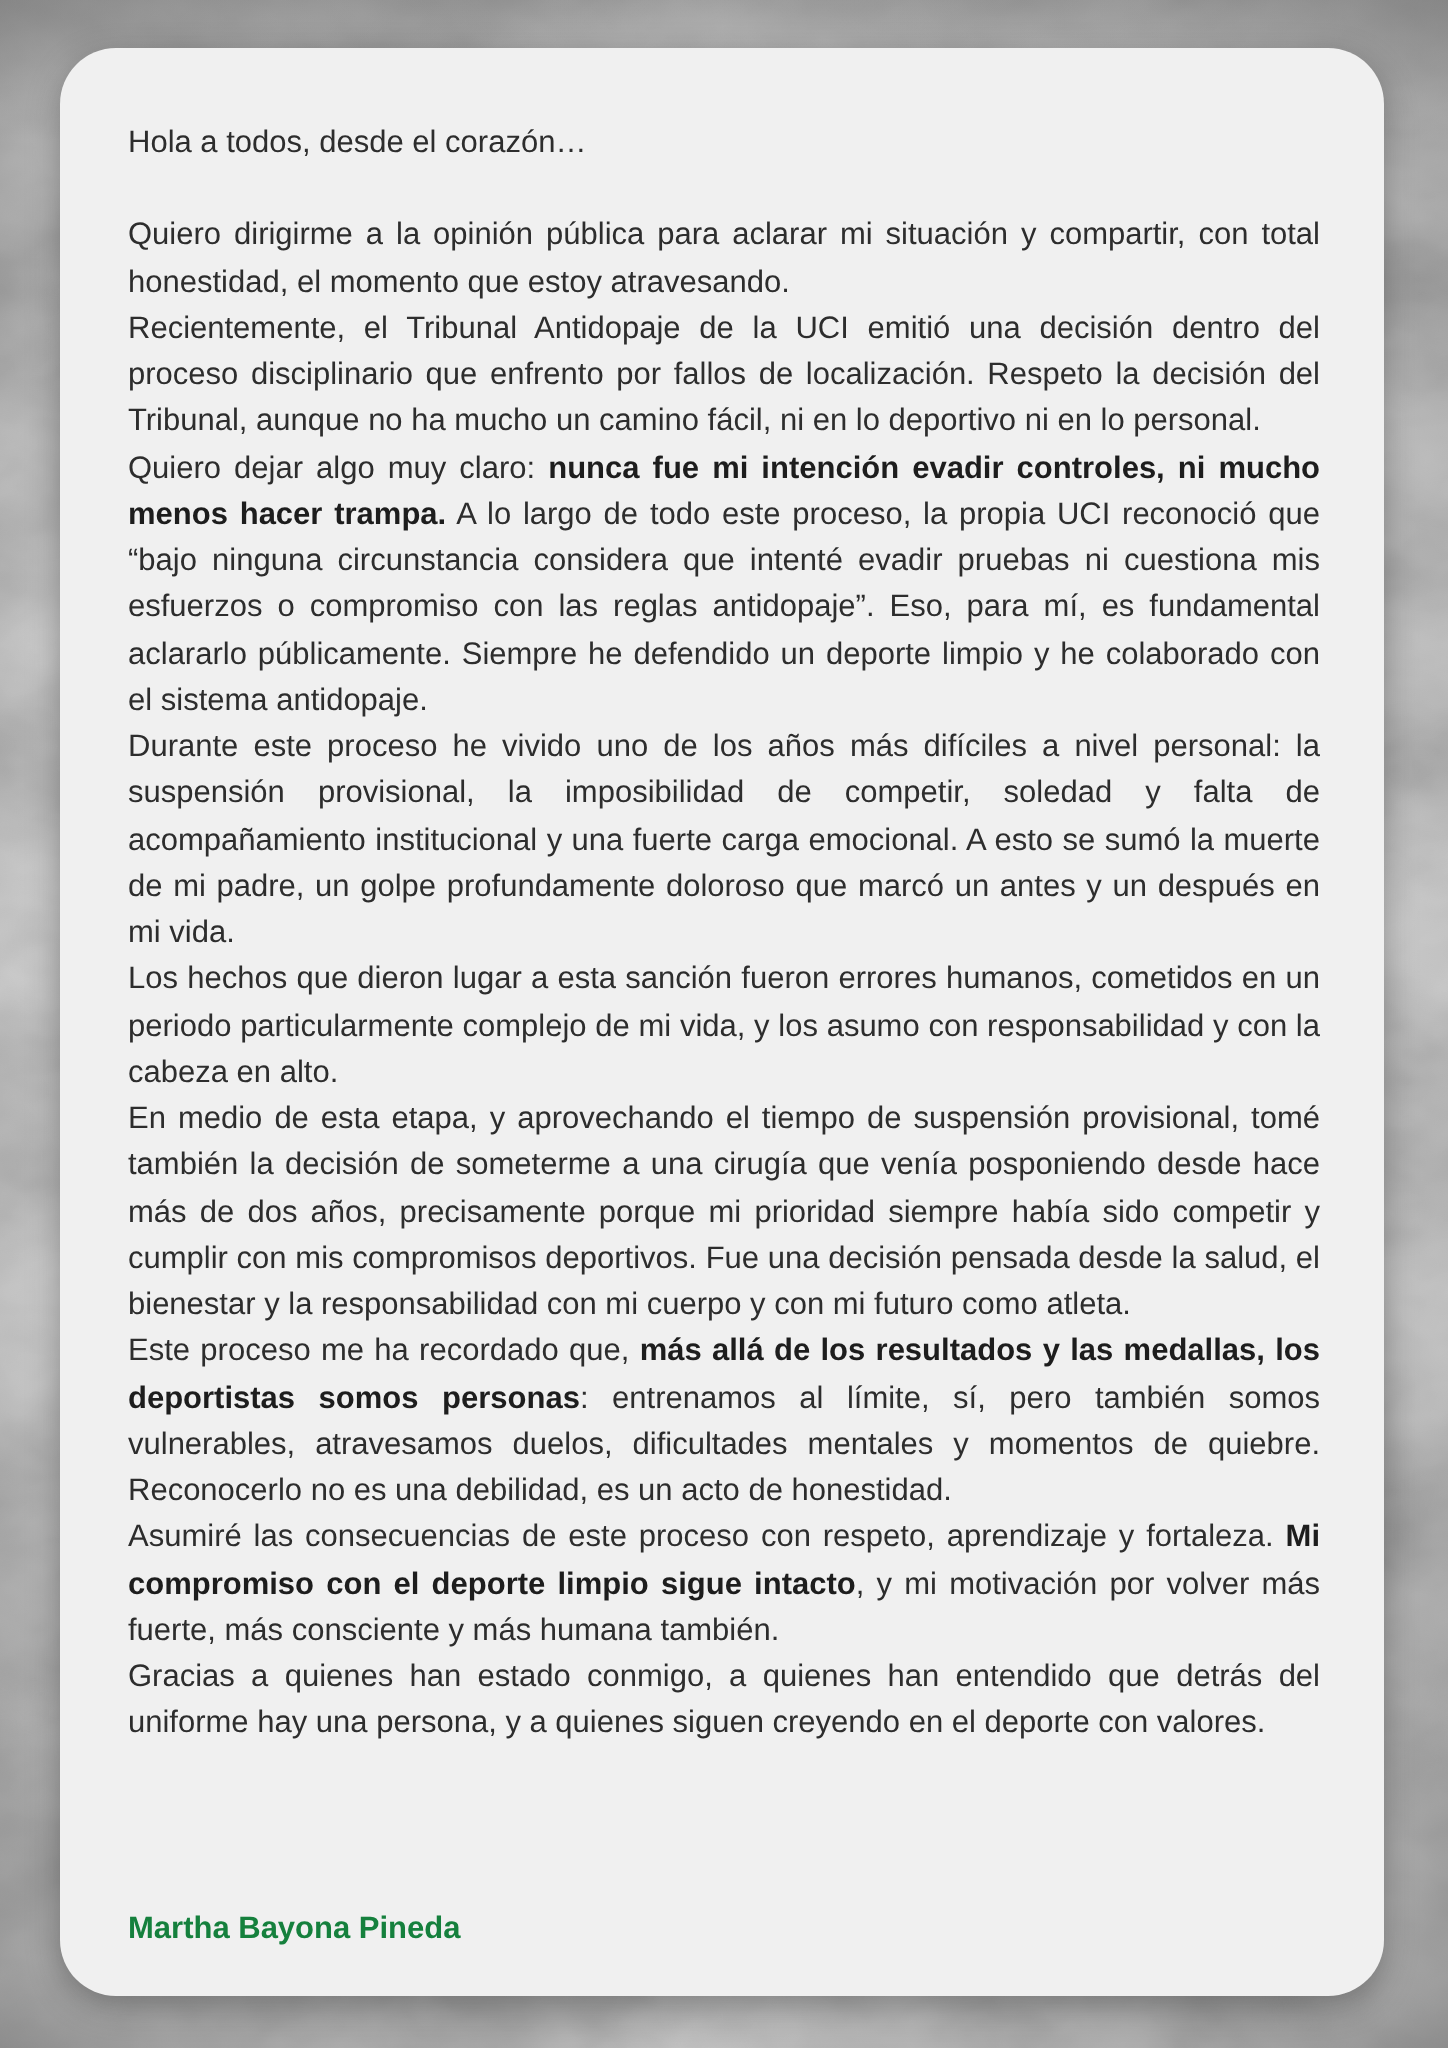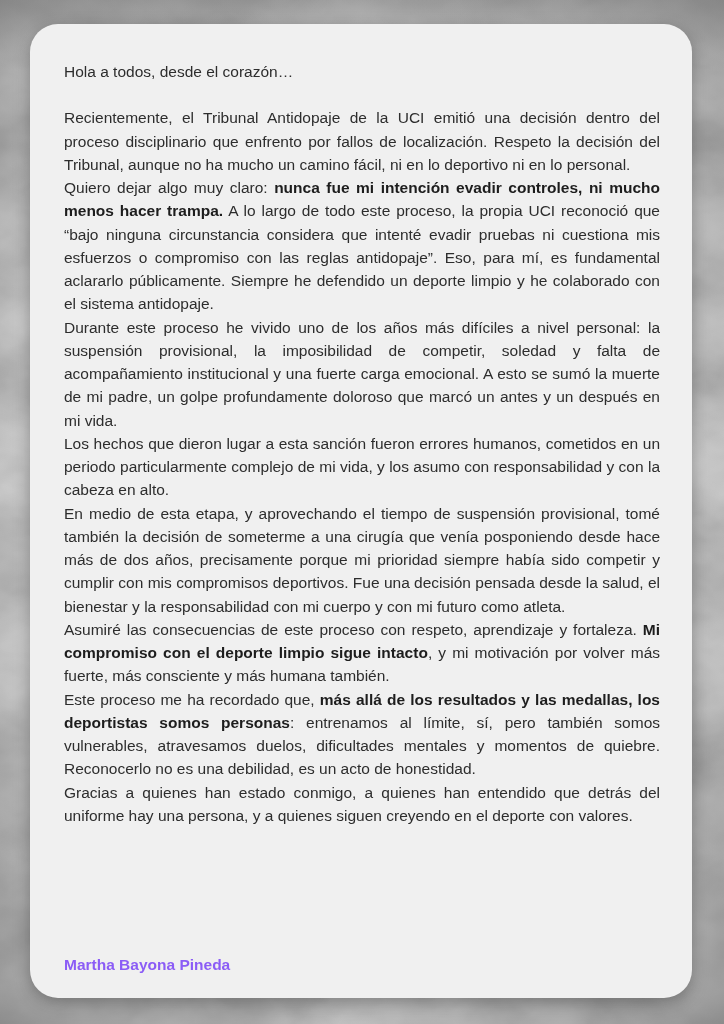--- a/index.html
+++ b/index.html
@@ -58,21 +58,21 @@
     text-align: justify;
     text-justify: inter-word;
   }
   .para .bold {
     font-weight: bold;
     color: #1d1d1d;
   }
   .signature {
     flex: 0 0 auto;
     font-weight: bold;
-    color: #8b5cf6;
+    color: #15803d;
     text-align: left;
     margin-top: 14px;
   }
 </style>
 </head>
 <body>
 
 <div class="stage">
 
   <svg class="bg-svg" width="724" height="1024" viewBox="0 0 724 1024" xmlns="http://www.w3.org/2000/svg">
@@ -97,26 +97,27 @@
     <rect width="724" height="1024" fill="#a6a6a6"></rect>
     <rect width="724" height="1024" filter="url(#smoke)" opacity="0.55"></rect>
     <rect width="724" height="70" fill="url(#topShade)"></rect>
     <rect width="724" height="1024" fill="url(#vign)"></rect>
   </svg>
 
   <div class="card">
     <div class="letter">
       <p class="greeting">Hola a todos, desde el corazón…</p>
       <div class="letter-body">
+          <p class="para"><span class="">Quiero dirigirme a la opinión pública para aclarar mi situación y compartir, con total honestidad, el momento que estoy atravesando.</span></p>
           <p class="para"><span class="">Recientemente, el Tribunal Antidopaje de la UCI emitió una decisión dentro del proceso disciplinario que enfrento por fallos de localización. Respeto la decisión del Tribunal, aunque no ha mucho un camino fácil, ni en lo deportivo ni en lo personal.</span></p>
           <p class="para"><span class="">Quiero dejar algo muy claro: </span><span class="bold">nunca fue mi intención evadir controles, ni mucho menos hacer trampa.</span><span class=""> A lo largo de todo este proceso, la propia UCI reconoció que “bajo ninguna circunstancia considera que intenté evadir pruebas ni cuestiona mis esfuerzos o compromiso con las reglas antidopaje”. Eso, para mí, es fundamental aclararlo públicamente. Siempre he defendido un deporte limpio y he colaborado con el sistema antidopaje.</span></p>
           <p class="para"><span class="">Durante este proceso he vivido uno de los años más difíciles a nivel personal: la suspensión provisional, la imposibilidad de competir, soledad y falta de acompañamiento institucional y una fuerte carga emocional. A esto se sumó la muerte de mi padre, un golpe profundamente doloroso que marcó un antes y un después en mi vida.</span></p>
           <p class="para"><span class="">Los hechos que dieron lugar a esta sanción fueron errores humanos, cometidos en un periodo particularmente complejo de mi vida, y los asumo con responsabilidad y con la cabeza en alto.</span></p>
           <p class="para"><span class="">En medio de esta etapa, y aprovechando el tiempo de suspensión provisional, tomé también la decisión de someterme a una cirugía que venía posponiendo desde hace más de dos años, precisamente porque mi prioridad siempre había sido competir y cumplir con mis compromisos deportivos. Fue una decisión pensada desde la salud, el bienestar y la responsabilidad con mi cuerpo y con mi futuro como atleta.</span></p>
+          <p class="para"><span class="">Este proceso me ha recordado que, </span><span class="bold">más allá de los resultados y las medallas, los deportistas somos personas</span><span class="">: entrenamos al límite, sí, pero también somos vulnerables, atravesamos duelos, dificultades mentales y momentos de quiebre. Reconocerlo no es una debilidad, es un acto de honestidad.</span></p>
           <p class="para"><span class="">Asumiré las consecuencias de este proceso con respeto, aprendizaje y fortaleza. </span><span class="bold">Mi compromiso con el deporte limpio sigue intacto</span><span class="">, y mi motivación por volver más fuerte, más consciente y más humana también.</span></p>
-          <p class="para"><span class="">Este proceso me ha recordado que, </span><span class="bold">más allá de los resultados y las medallas, los deportistas somos personas</span><span class="">: entrenamos al límite, sí, pero también somos vulnerables, atravesamos duelos, dificultades mentales y momentos de quiebre. Reconocerlo no es una debilidad, es un acto de honestidad.</span></p>
           <p class="para"><span class="">Gracias a quienes han estado conmigo, a quienes han entendido que detrás del uniforme hay una persona, y a quienes siguen creyendo en el deporte con valores.</span></p>
         </div>
       <div class="signature">Martha Bayona Pineda</div>
     </div>
   </div>
 
 </div>
 
 </body></html>

